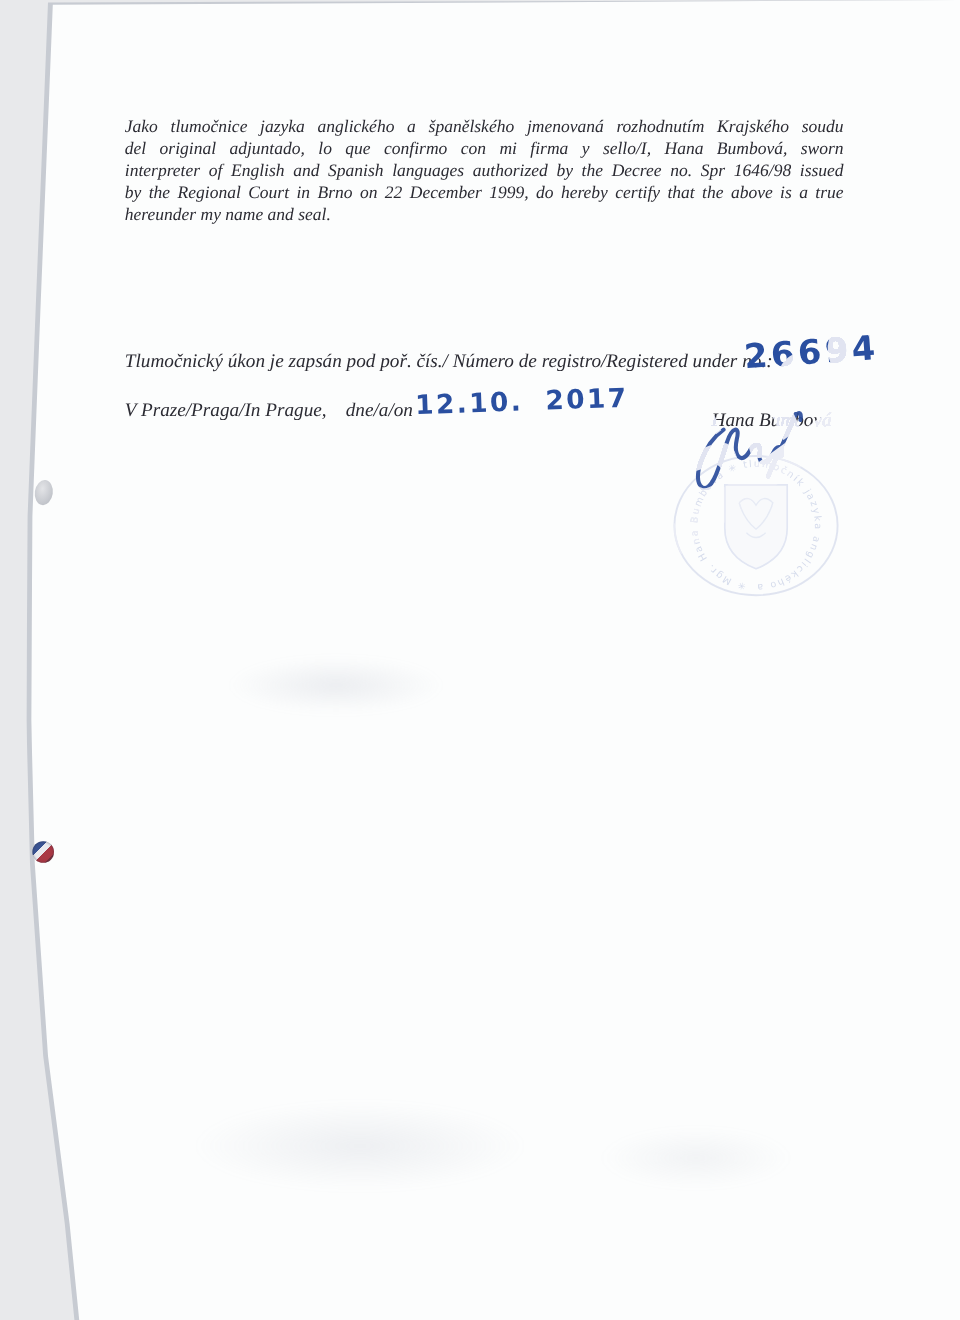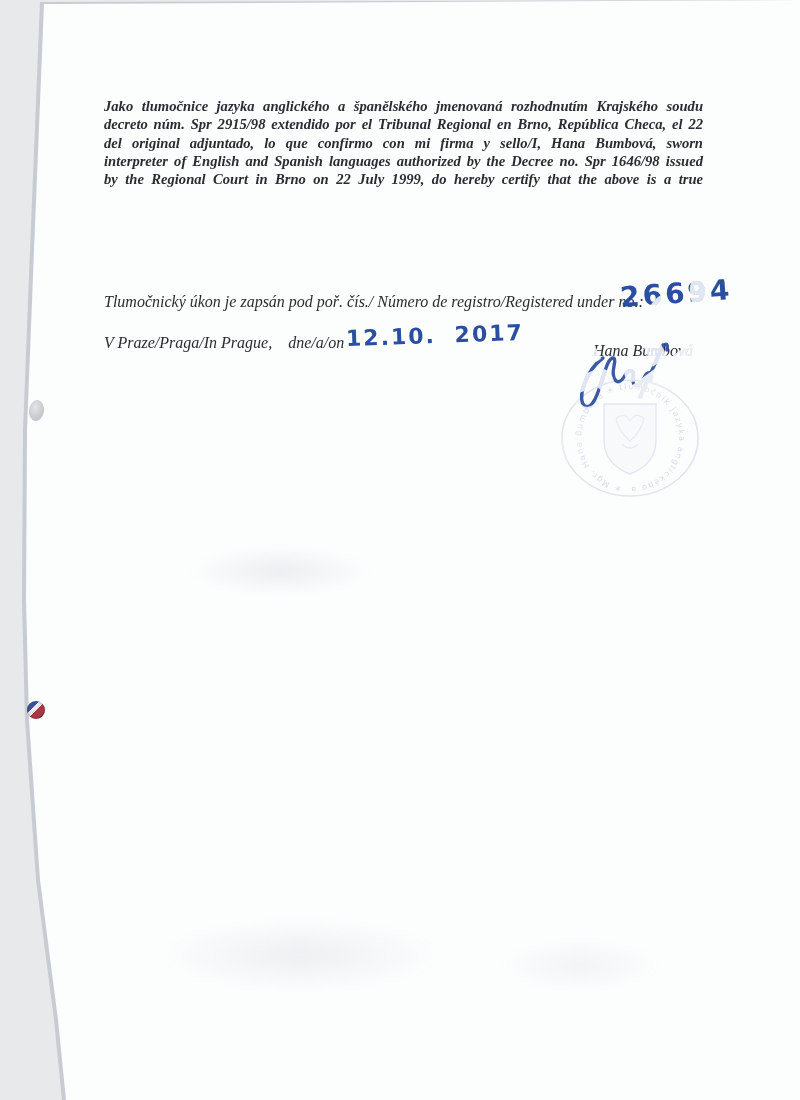--- a/index.html
+++ b/index.html
@@ -20,21 +20,21 @@
     clip-path:polygon(44px 4px,800px 0px,800px 1100px,66px 1100px,58px 1020px,40px 880px,29px 720px,26px 600px,27px 430px,34px 250px);}
   
   .hole-top{left:29px;top:400px;width:15px;height:21px;border-radius:50%;
     background:radial-gradient(ellipse at 40% 35%, #e3e4e7 0%, #c2c5cb 70%, #aeb2b9 100%);
     transform:rotate(8deg);}
   .hole-string{left:27px;top:701px;width:18px;height:18px;border-radius:50%;
     background:linear-gradient(135deg,#3a5493 0 34%,#e9eaee 34% 52%,#a93844 52% 78%,#7b2f3c 78% 100%);
     box-shadow:inset 0 0 2px rgba(40,40,60,.6);}
   
   .para{left:104px;top:97px;width:599px;color:#2b2b33;
-    font-style:italic;font-size:14.6px;line-height:18.3px;font-weight:bold;}
+    font-style:italic;font-size:14.6px;line-height:18.3px;}
   .para-line{text-align:justify;text-align-last:justify;white-space:nowrap;}
   .para-line-last{text-align-last:left;}
   .serif-line{color:#2b2b33;font-style:italic;font-size:16px;white-space:pre;}
   .reg-line{left:104px;top:293px;}
   .date-line{left:104px;top:334px;text-align:right;}
   .name-line{left:593px;top:342px;}
   
   .hand{color:var(--ink-blue,#2a4fa0);font-family:"DejaVu Sans",sans-serif;font-weight:bold;}
   .hand-number{left:620px;top:277px;font-size:28px;letter-spacing:3px;transform:rotate(-4deg);}
   .hand-date{left:346px;top:323px;font-size:22px;letter-spacing:2px;word-spacing:9px;transform:rotate(-2deg);}
@@ -65,24 +65,24 @@
 
 <div class="abs right-strip"></div>
 <div class="abs edge-layer"></div>
 <div class="abs paper"></div>
 
 <div class="abs hole-top"></div>
 <div class="abs hole-string"></div>
 
 <div class="abs para">
     <div class="para-line">Jako tlumočnice jazyka anglického a španělského jmenovaná rozhodnutím Krajského soudu</div>
-    <div class="para-line">decreto núm. Spr 2915/98 extendido por el Tribunal Regional en Brno, República Checa, el 22</div>
     <div class="para-line">del original adjuntado, lo que confirmo con mi firma y sello/I, Hana Bumbová, sworn</div>
     <div class="para-line">interpreter of English and Spanish languages authorized by the Decree no. Spr 1646/98 issued</div>
-    <div class="para-line">by the Regional Court in Brno on 22 July 1999, do hereby certify that the above is a true</div>
+    <div class="para-line">by the Regional Court in Brno on 22 December 1999, do hereby certify that the above is a true</div>
+    <div class="para-line para-line-last">hereunder my name and seal.</div>
   </div>
 
 <div class="abs serif-line reg-line">Tlumočnický úkon je zapsán pod poř. čís./ Número de registro/Registered under no.:</div>
 <div class="abs hand hand-number">26694</div>
 
 <div class="abs serif-line date-line">V Praze/Praga/In Prague,    dne/a/on</div>
 <div class="abs hand hand-date">12.10. 2017</div>
 
 <div class="abs serif-line name-line">Hana Bumbová</div>
 

